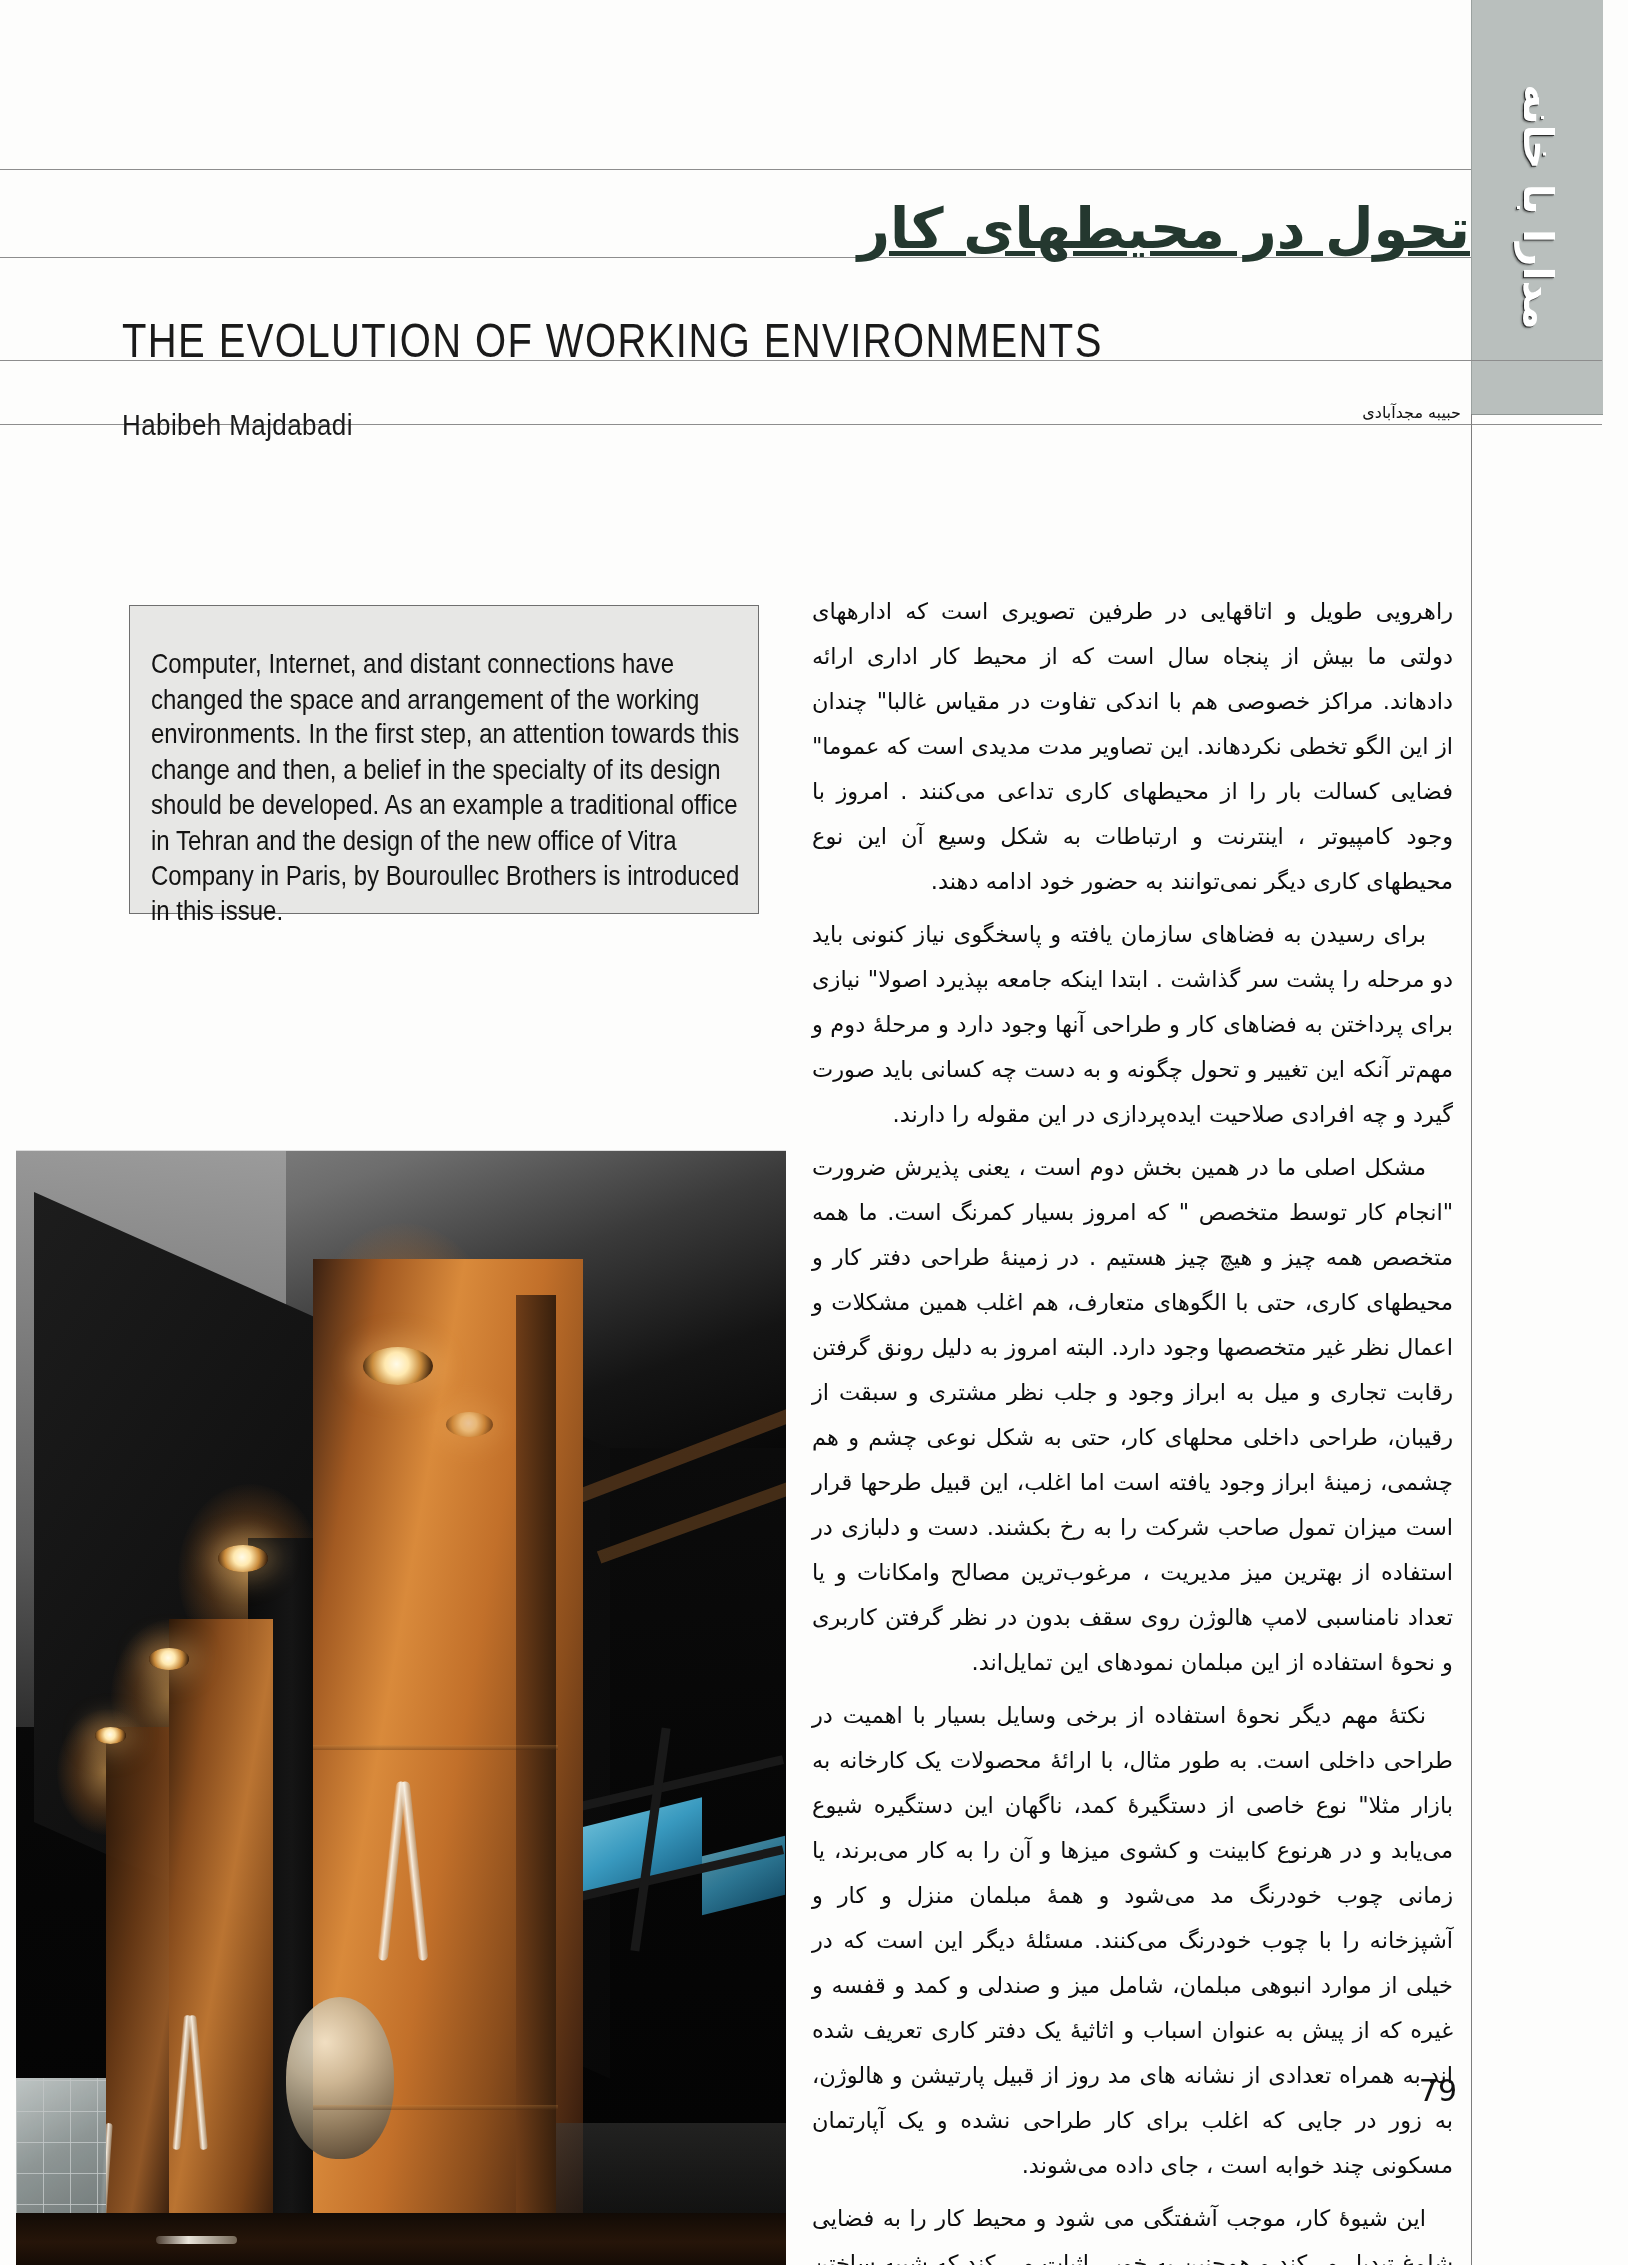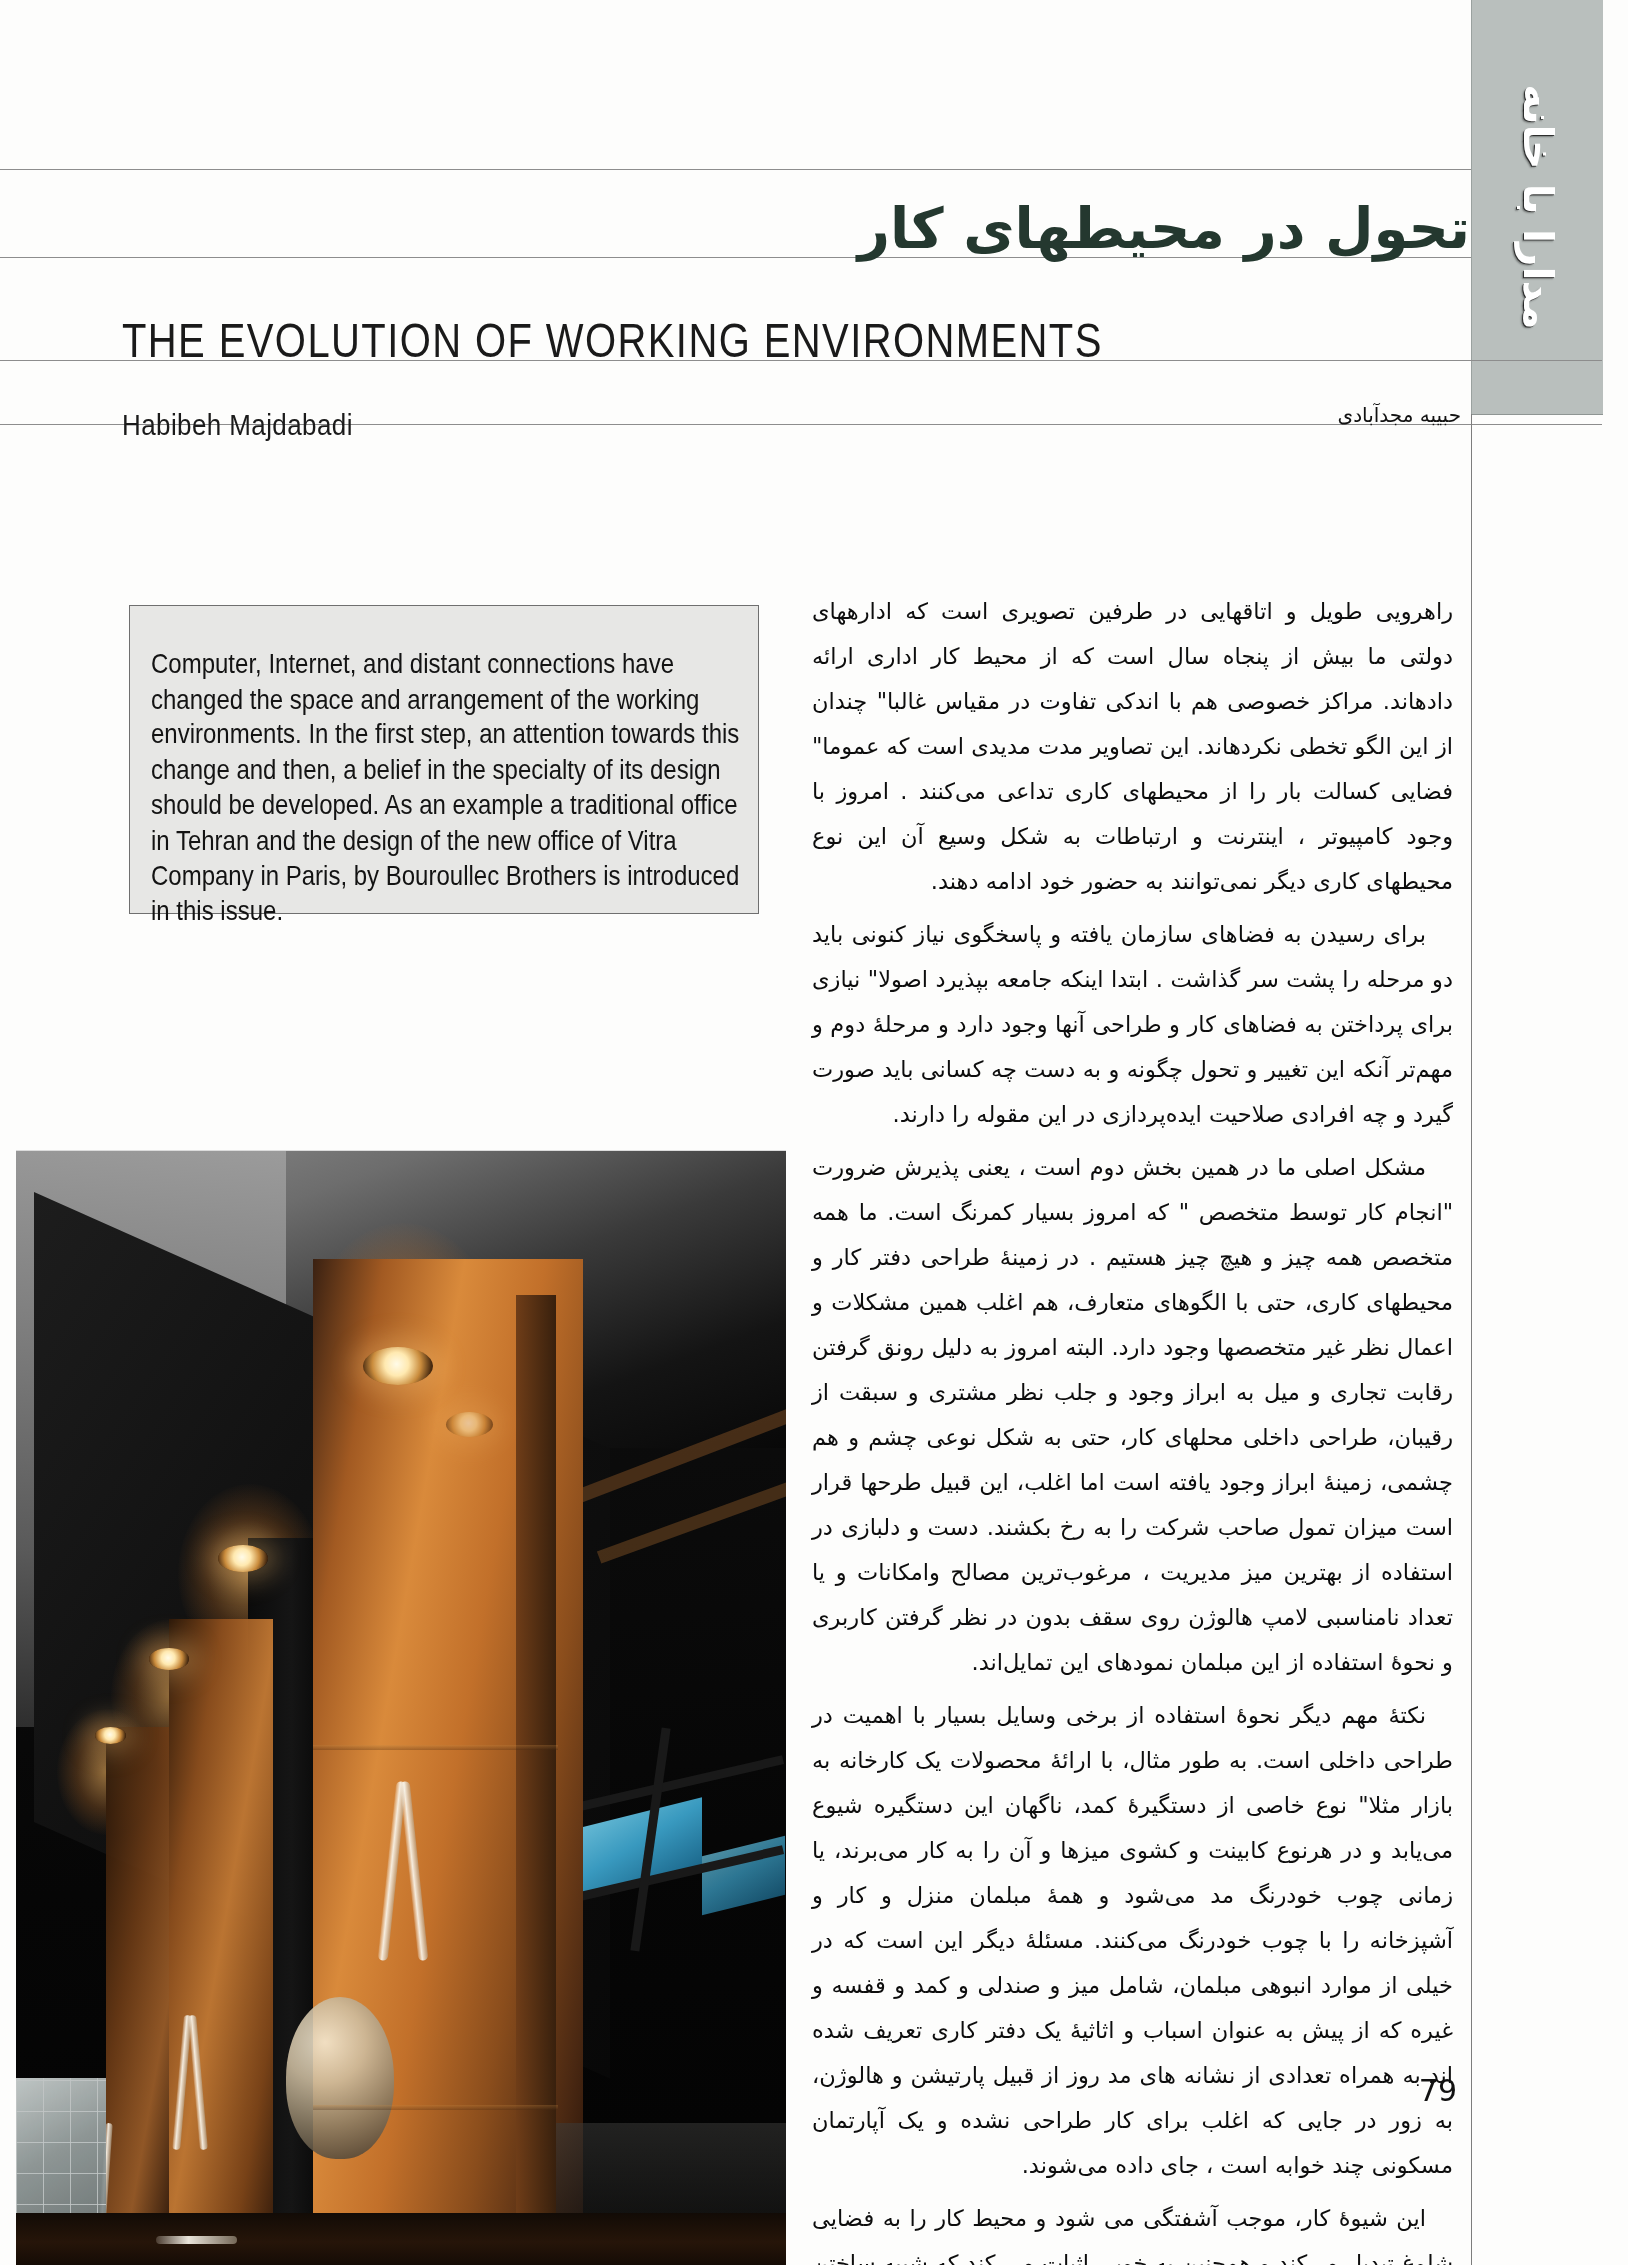--- a/index.html
+++ b/index.html
@@ -63,20 +63,21 @@
     position: absolute;
     right: 158px;
     top: 196px;
     direction: rtl;
     font-family: "DejaVu Sans", sans-serif;
     font-size: 56px;
     font-weight: bold;
     color: #24382f;
     white-space: nowrap;
     letter-spacing: -0.9px;
+    text-decoration: underline;
   }
   .en-title {
     position: absolute;
     left: 122px;
     top: 315px;
     font-family: "Liberation Sans", sans-serif;
     font-size: 40px;
     font-weight: 400;
     letter-spacing: 1.4px;
     color: #1a1a1a;
@@ -95,21 +96,21 @@
     transform: scaleY(1.15);
     transform-origin: left top;
     white-space: nowrap;
   }
   .fa-author {
     position: absolute;
     right: 167px;
     top: 403px;
     direction: rtl;
     font-family: "DejaVu Sans", sans-serif;
-    font-size: 20px;
+    font-size: 16px;
     color: #111;
     white-space: nowrap;
   }
 
   
   .abstract-box {
     position: absolute;
     left: 129px;
     top: 605px;
     width: 630px;

